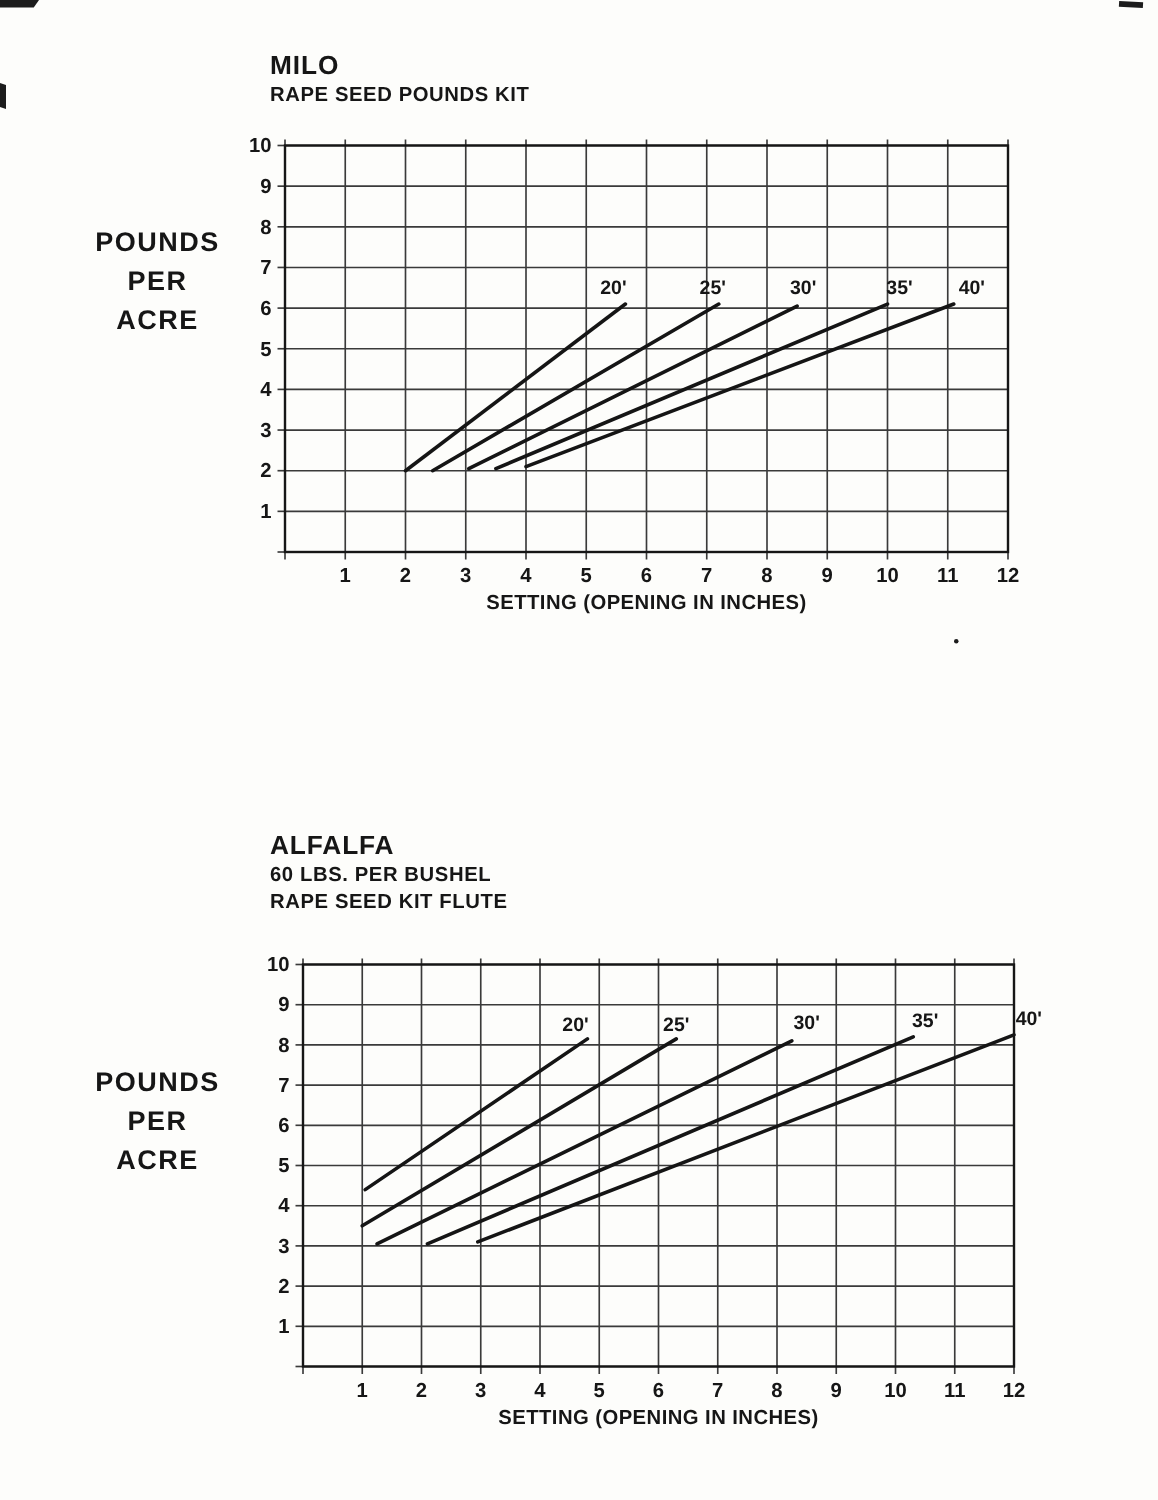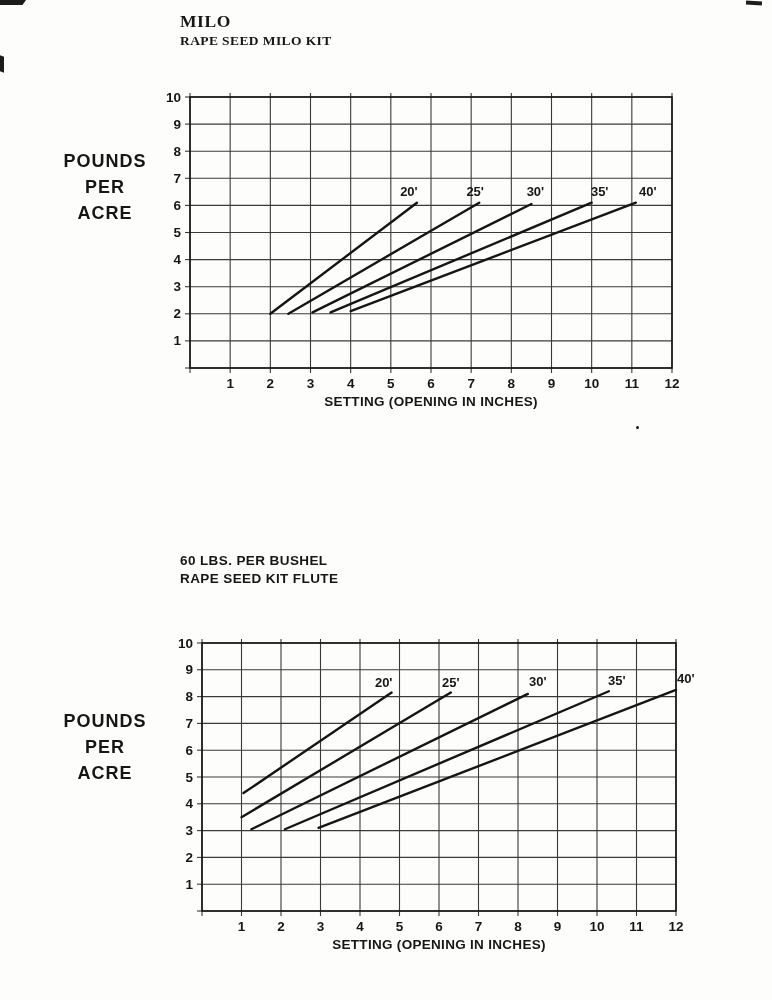--- a/index.html
+++ b/index.html
@@ -42,23 +42,23 @@
 <body>
 
 <div class="page">
 
   <div class="artifact" id="art-tl"></div>
   <div class="artifact" id="art-tr"></div>
   <div class="artifact" id="art-left"></div>
   <div class="artifact" id="art-dot"></div>
 
   <section>
-    <div class="titles" style="left:180px;top:10px;font-family:Liberation Serif, serif;">
+    <div class="titles" style="left:180px;top:32px;">
       <div class="chart-title">MILO</div>
-      <div class="chart-subtitle">RAPE SEED MILO KIT</div>
+      <div class="chart-subtitle">RAPE SEED POUNDS KIT</div>
     </div>
 
     <div class="ylabel" style="left:60px;top:148px;">
       <div>POUNDS</div>
       <div>PER</div>
       <div>ACRE</div>
     </div>
 
     <svg style="left:155px;top:88px;" width="530" height="332">
         <line x1="35" y1="9" x2="35" y2="280" stroke="#3a3a3a" stroke-width="1.1"></line>
@@ -154,20 +154,21 @@
         <polyline points="175.58333333333334,224.445 436.6666666666667,114.69" fill="none" stroke="#151515" stroke-width="2.4" stroke-linecap="round"></polyline>
         <text x="444.7" y="107.91499999999999" text-anchor="middle" class="series-label">35'</text>
         <polyline points="195.66666666666666,223.09 480.84999999999997,114.69" fill="none" stroke="#151515" stroke-width="2.4" stroke-linecap="round"></polyline>
         <text x="492.90000000000003" y="107.91499999999999" text-anchor="middle" class="series-label">40'</text>
         <text x="276" y="318" text-anchor="middle" class="axis-title">SETTING (OPENING IN INCHES)</text>
       </svg>
   </section>
 
   <section>
     <div class="titles" style="left:180px;top:552px;">
+      <div class="chart-title">ALFALFA</div>
       <div class="chart-subtitle">60 LBS. PER BUSHEL</div>
       <div class="chart-subtitle">RAPE SEED KIT FLUTE</div>
     </div>
 
     <div class="ylabel" style="left:60px;top:708px;">
       <div>POUNDS</div>
       <div>PER</div>
       <div>ACRE</div>
     </div>
 

